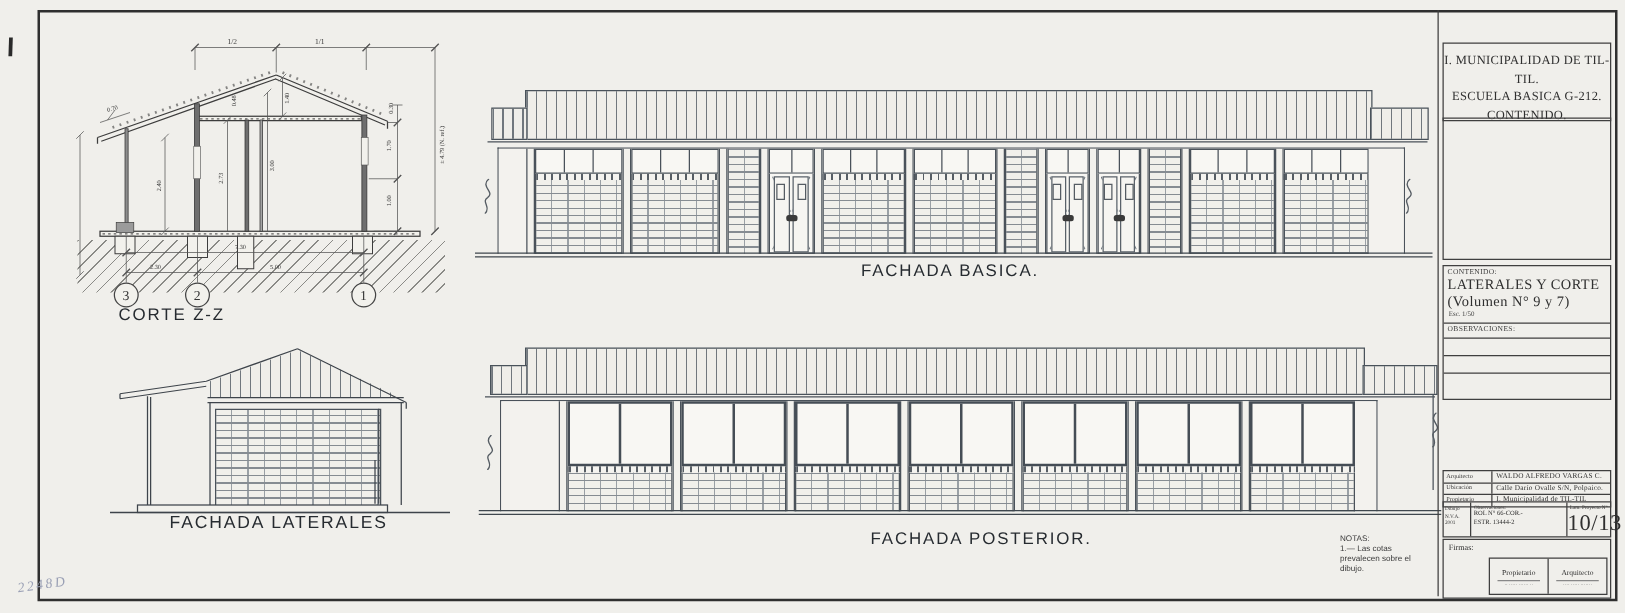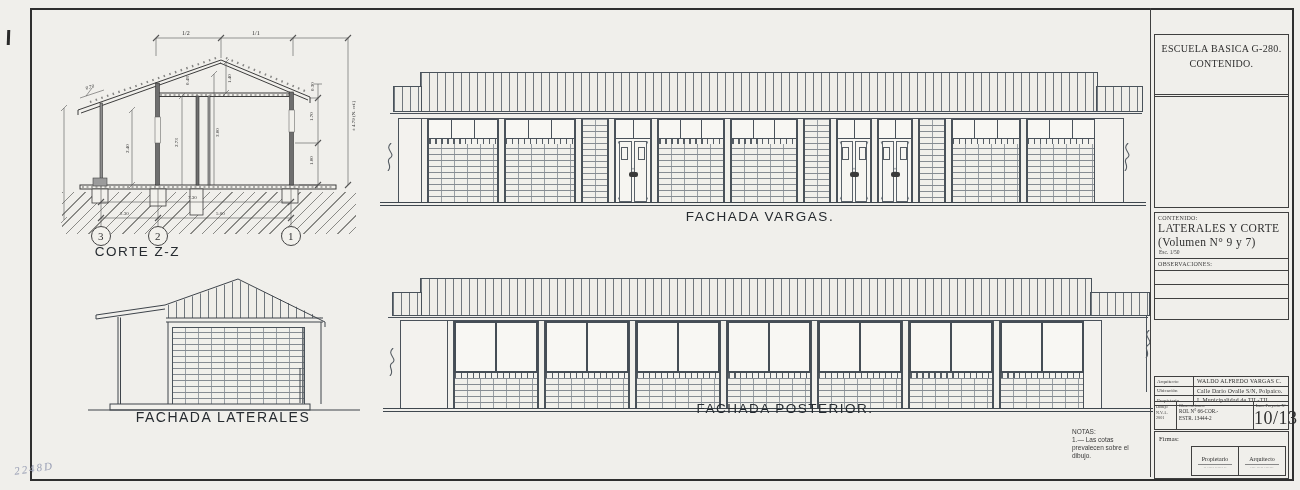--- a/index.html
+++ b/index.html
@@ -316,21 +316,21 @@
   </div>
   <div class="bay plain" style="flex:1"></div>
 </div>
 <div class="abs gline" style="left:380px;top:202px;width:766px"></div>
 <svg class="squig" style="left:383px;top:143px" viewBox="0 0 10 26">
   <path d="M7,0 C0,6 12,10 6,14 C1,17 9,21 4,26" fill="none" stroke="#555c63" stroke-width="1"></path>
 </svg>
 <svg class="squig" style="left:1120px;top:143px" viewBox="0 0 10 26">
   <path d="M7,0 C0,6 12,10 6,14 C1,17 9,21 4,26" fill="none" stroke="#555c63" stroke-width="1"></path>
 </svg>
-<div class="abs dlabel" style="left:640px;top:209px;width:240px">FACHADA VARGAS.</div>
+<div class="abs dlabel" style="left:640px;top:209px;width:240px">FACHADA BASICA.</div>
 
 <div class="abs stripes" style="left:420px;top:278px;width:670px;height:36px;border:1px solid #49525a"></div>
 <div class="abs stripes" style="left:392px;top:292px;width:28px;height:22px;border:1px solid #49525a"></div>
 <div class="abs stripes" style="left:1090px;top:292px;width:58px;height:22px;border:1px solid #49525a"></div>
 <div class="abs eline" style="left:388px;top:317px;width:760px"></div>
 
 <div class="abs wall" style="left:400px;top:320px;width:700px;height:88px">
   <div class="bay plain" style="width:46px"></div>
   <div class="post"></div>
   <div class="bay" style="width:84px">
@@ -398,33 +398,34 @@
   <div class="bay plain" style="flex:1"></div>
 </div>
 <div class="abs" style="left:1146px;top:316px;height:76px;border-left:1px solid #4a525a"></div>
 <div class="abs gline" style="left:383px;top:408px;width:770px"></div>
 <svg class="squig" style="left:385px;top:348px" viewBox="0 0 10 26">
   <path d="M7,0 C0,6 12,10 6,14 C1,17 9,21 4,26" fill="none" stroke="#555c63" stroke-width="1"></path>
 </svg>
 <svg class="squig" style="left:1141px;top:330px" viewBox="0 0 10 26">
   <path d="M7,0 C0,6 12,10 6,14 C1,17 9,21 4,26" fill="none" stroke="#555c63" stroke-width="1"></path>
 </svg>
-<div class="abs dlabel" style="left:655px;top:401px;width:260px">FACHADA POSTERIOR.</div>
+<div class="abs dlabel" style="left:655px;top:423px;width:260px">FACHADA POSTERIOR.</div>
 
 <div class="abs" id="notas" style="left:1072px;top:428px">
   <div>NOTAS:</div>
   <div>1.— Las cotas</div>
   <div>prevalecen sobre el</div>
   <div>dibujo.</div>
 </div>
 
 <div class="abs" id="tb-sep"></div>
 
 <div class="abs tbbox" id="tb-header">
-  <div>ESCUELA BASICA G-280.</div>
+  <div>I. MUNICIPALIDAD DE TIL-TIL.</div>
+  <div>ESCUELA BASICA G-212.</div>
   <div>CONTENIDO.</div>
 </div>
 
 <div class="abs tbbox" id="tb-empty"></div>
 
 <div class="abs tbbox" id="tb-cont">
   <div class="microlbl">CONTENIDO:</div>
   <div class="contline">LATERALES Y CORTE</div>
   <div class="contline">(Volumen N° 9 y 7)</div>
   <div class="scaleline">Esc. 1/50</div>

